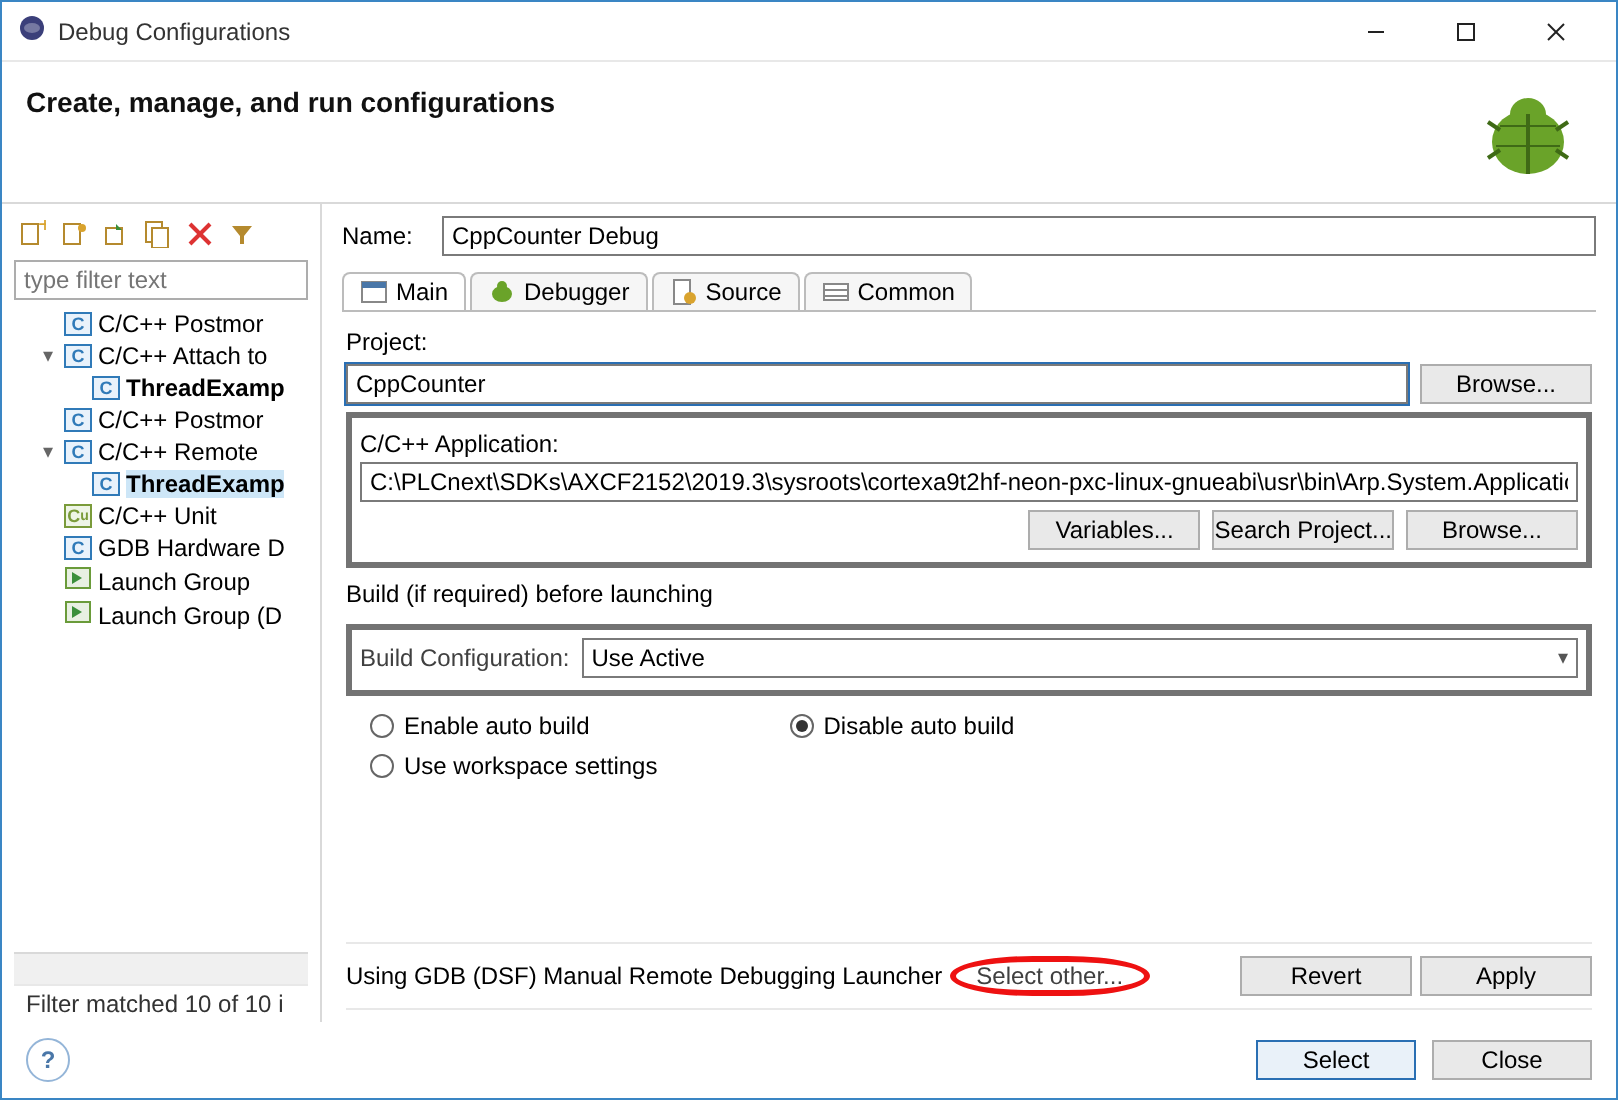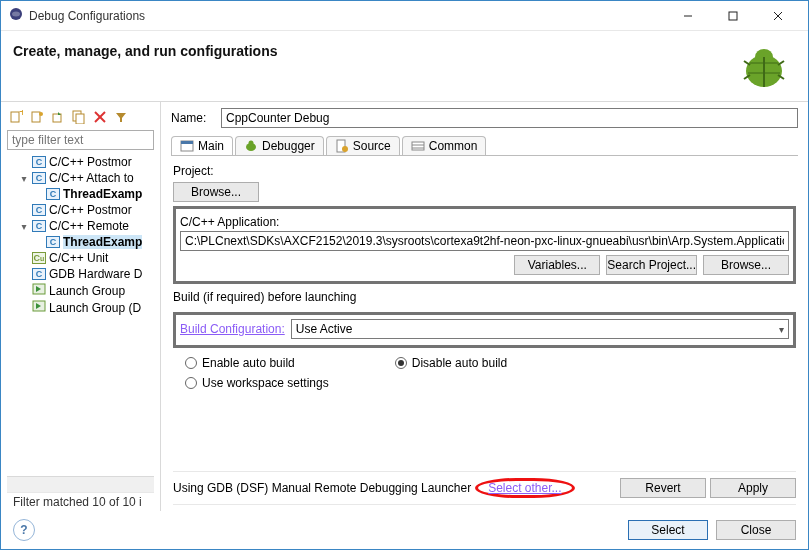--- a/index.html
+++ b/index.html
@@ -37,21 +37,21 @@
   .tab { border:1px solid #bcbcbc; border-bottom:none; border-radius:4px 4px 0 0; padding:2px 8px; display:flex; align-items:center; gap:4px; background:#f6f6f6; }
   .tab.active { background:#fff; }
   .tab .ticon { width:14px; height:14px; }
   .form-area { padding:6px 2px 0 2px; display:flex; flex-direction:column; gap:2px; flex:1;}
   .field-label { margin: 2px 0; }
   .redbox { border:3px solid #737373; padding:4px 4px 6px 4px; margin:2px 0; }
   .btnrow { display:flex; gap:6px; justify-content:flex-end; margin-top:4px;}
   .btn { border:1px solid #adadad; background:#e9e9e9; padding:2px 0; min-width:100px; text-align:center; }
   .btn.small { min-width:86px; }
   .group-label { margin: 2px 0 4px 0; }
-  .link { color:#8b5cf6; text-decoration:underline; cursor:pointer; }
+  .link { color:#404040; cursor:pointer; }
   .select { flex:1; border:1px solid #7a7a7a; padding:2px 4px; background:#fff; display:flex; justify-content:space-between; align-items:center;}
   .chev { font-size:10px; color:#555;}
   .radio-row { display:flex; padding: 4px 0 0 12px; }
   .radio { display:flex; align-items:center; gap:5px;}
   .radio .dot { width:12px;height:12px;border:1px solid #666;border-radius:50%; display:flex;align-items:center;justify-content:center;}
   .radio .dot.inner::after{content:"";width:6px;height:6px;border-radius:50%;background:#333;}
   .launcher-line { margin-top:auto; display:flex; align-items:center; gap:4px; padding:6px 0; border-top:1px solid #e8e8e8; border-bottom:1px solid #e8e8e8;}
   .launcher-line .spacer { flex:1;}
   .redcircle { border:3px solid #e11; border-radius:50%/60%; padding:0 10px;}
   .footer { display:flex; align-items:center; padding:8px 12px; gap:8px; }
@@ -247,20 +247,21 @@
             <line x1="1" y1="6" x2="13" y2="6" stroke="#888"></line>
             <line x1="1" y1="9" x2="13" y2="9" stroke="#888"></line>
           </svg>
         <span>Common</span>
       </div>
     </div>
 
     <div class="form-area">
       <div class="field-label">Project:</div>
       <div class="row highlight-blue">
+        <input class="text-input" style="outline: rgb(42, 111, 179) solid 1px;" value="CppCounter">
         <div class="btn small">Browse...</div>
       </div>
 
       <div class="redbox">
         <div class="field-label">C/C++ Application:</div>
         <input class="text-input" style="width: 100%;" value="C:\PLCnext\SDKs\AXCF2152\2019.3\sysroots\cortexa9t2hf-neon-pxc-linux-gnueabi\usr\bin\Arp.System.Application">
         <div class="btnrow">
           <div class="btn small">Variables...</div>
           <div class="btn small">Search Project...</div>
           <div class="btn small">Browse...</div>

